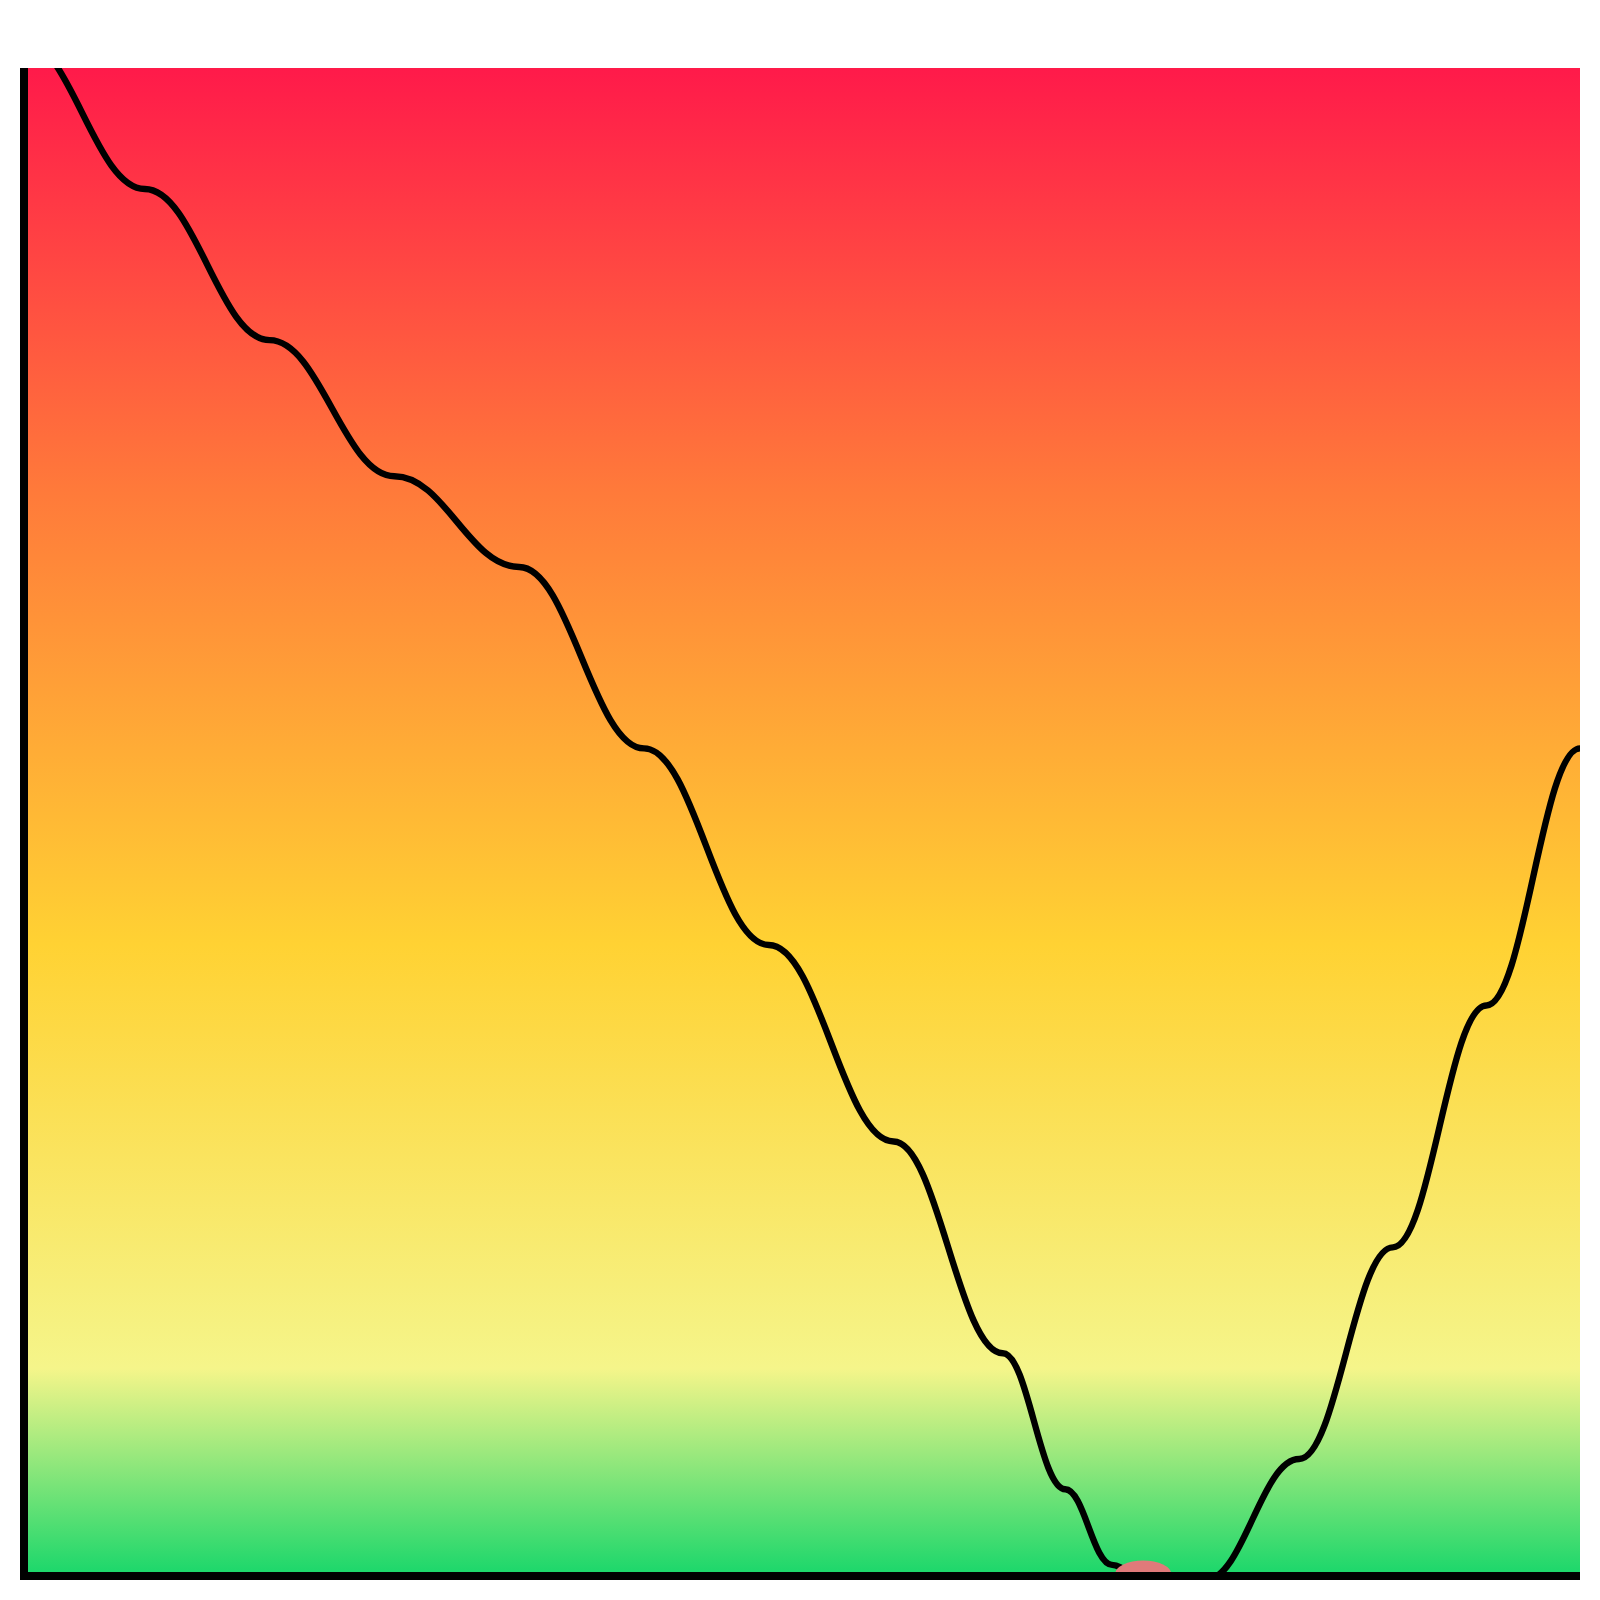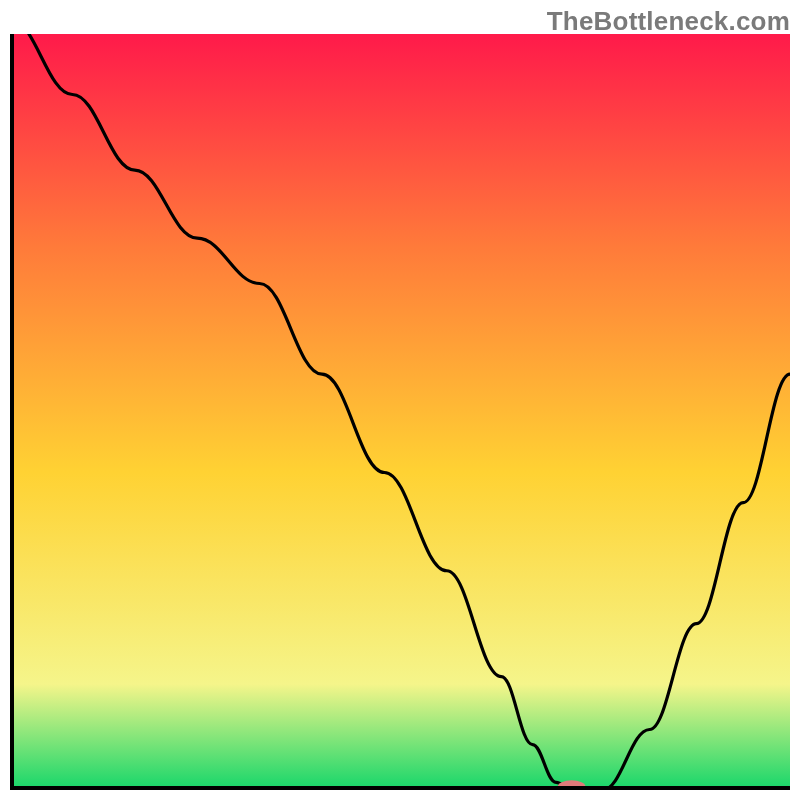--- a/index.html
+++ b/index.html
@@ -55,21 +55,20 @@
   .marker {
     fill: #e07a7a;
     stroke: none;
   }
 </style>
 </head>
 <body>
 
 <div class="chart-container">
 
-  <div class="watermark">TheBottleneck.com</div>
 
   <div class="axis-line axis-left"></div>
   <div class="axis-line axis-bottom"></div>
 
   <svg class="plot-svg" viewBox="0 0 780 756" preserveAspectRatio="none">
     <defs>
       <linearGradient id="bg-grad" x1="0" y1="0" x2="0" y2="1">
         <stop offset="0%" stop-color="#ff1a4a"></stop>
         <stop offset="28%" stop-color="#ff7a3a"></stop>
         <stop offset="58%" stop-color="#ffd233"></stop>

